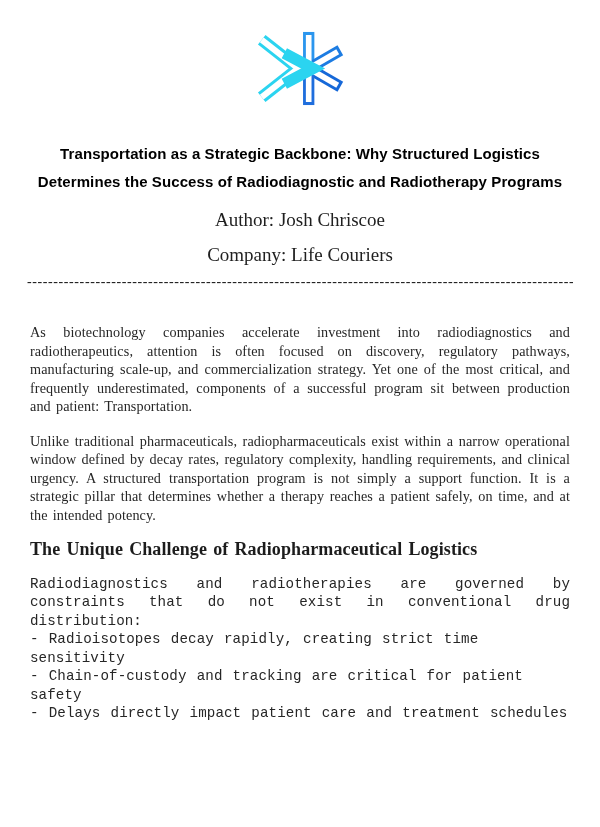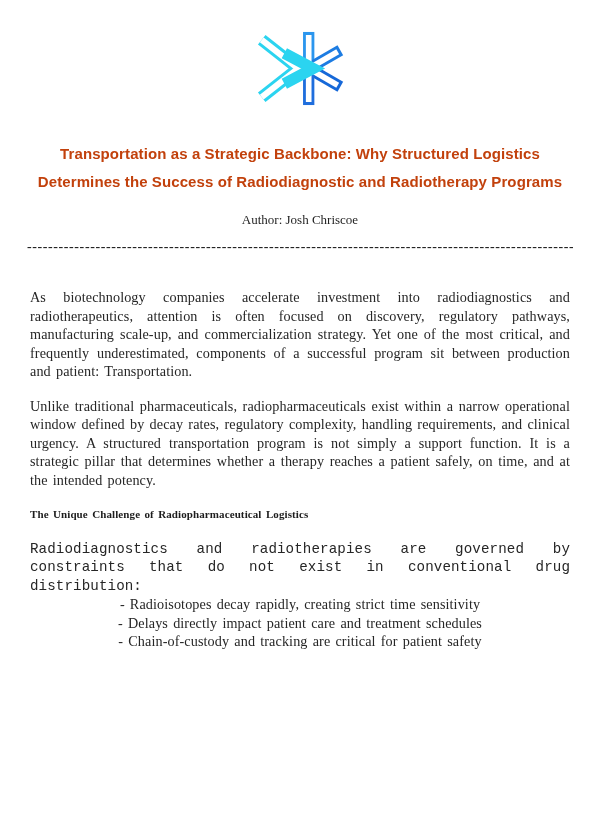--- a/index.html
+++ b/index.html
@@ -18,27 +18,27 @@
     text-align: center;
     line-height: 0;
   }
   .title {
     margin: 28px 25px 0;
     text-align: center;
     font-family: "Liberation Sans", sans-serif;
     font-weight: bold;
     font-size: 15px;
     line-height: 28px;
-    color: #c2410c;
+    color: #000000;
     letter-spacing: 0.1px;
   }
   .byline {
     margin-top: 6px;
     text-align: center;
-    font-size: 13px;
+    font-size: 19px;
     color: #1f1f1f;
   }
   .byline > div { line-height: 35px; }
   .separator {
     margin: 2px 27px 0;
     width: 546px;
     overflow: hidden;
     white-space: nowrap;
     font-size: 14px;
     line-height: 16px;
@@ -49,27 +49,27 @@
     margin: 33px 30px 0;
     font-size: 14.2px;
     line-height: 18.5px;
     text-align: justify;
     letter-spacing: 0.1px;
     word-spacing: 1.5px;
   }
   .body-text p { margin: 0 0 16px 0; }
   .body-text h2 {
     margin: 0 0 16px 0;
-    font-size: 11px;
+    font-size: 18px;
     font-weight: bold;
     color: #1c1c1c;
     text-align: left;
   }
   .body-text .no-gap { margin-bottom: 0; font-family: Liberation Mono, monospace; }
-  .constraints { text-align: center; }
+  .constraints { text-align: left; font-family: Liberation Mono, monospace; }
   .constraints > div { line-height: 18.5px; }
   .bold { font-weight: normal; }
 </style>
 </head>
 <body>
 
 <div class="page">
 
   <div class="logo-wrap">
     <svg viewBox="0 0 112 100" width="98" height="87" aria-hidden="true">
@@ -91,34 +91,35 @@
       <polyline points="12,17 54,50 12,83" fill="none" stroke="#ffffff" stroke-width="7"></polyline>
 
       <polyline points="38,32.5 71,50 38,67.5" fill="none" stroke="#2bd4f0" stroke-width="13"></polyline>
     </svg>
   </div>
 
   <h1 class="title">Transportation as a Strategic Backbone: Why Structured Logistics Determines the Success of Radiodiagnostic and Radiotherapy Programs</h1>
 
   <div class="byline">
     <div>Author: Josh Chriscoe</div>
+    <div>Company: Life Couriers</div>
   </div>
 
   <div class="separator">------------------------------------------------------------------------------------------------------------------------</div>
 
   <div class="body-text">
     <p><span>As biotechnology companies accelerate investment into radiodiagnostics and radiotherapeutics, attention is often focused on discovery, regulatory pathways, manufacturing scale-up, and commercialization strategy. Yet one of the most critical, and frequently underestimated, components of a successful program sit between production and patient: </span><span class="bold">Transportation.</span></p>
 
     <p>Unlike traditional pharmaceuticals, radiopharmaceuticals exist within a narrow operational window defined by decay rates, regulatory complexity, handling requirements, and clinical urgency. A structured transportation program is not simply a support function. It is a strategic pillar that determines whether a therapy reaches a patient safely, on time, and at the intended potency.</p>
 
 
     <h2>The Unique Challenge of Radiopharmaceutical Logistics</h2>
 
     <p class="no-gap">Radiodiagnostics and radiotherapies are governed by constraints that do not exist in conventional drug distribution:</p>
 
     <div class="constraints">
       <div>- Radioisotopes decay rapidly, creating strict time sensitivity</div>
+      <div>- Chain-of-custody and tracking are critical for patient safety</div>
       <div>- Delays directly impact patient care and treatment schedules</div>
-      <div>- Chain-of-custody and tracking are critical for patient safety</div>
     </div>
   </div>
 
 </div>
 
 </body></html>

